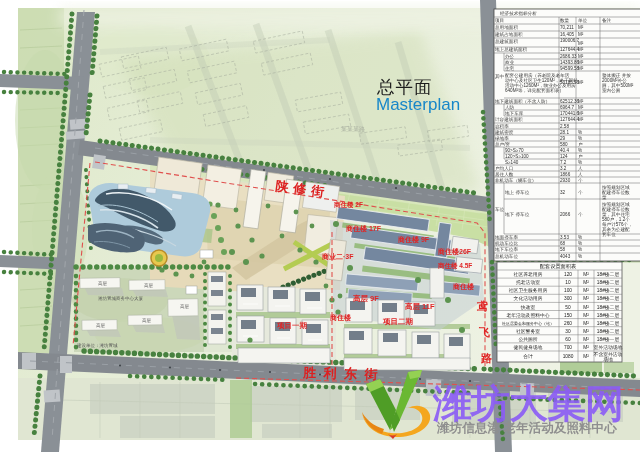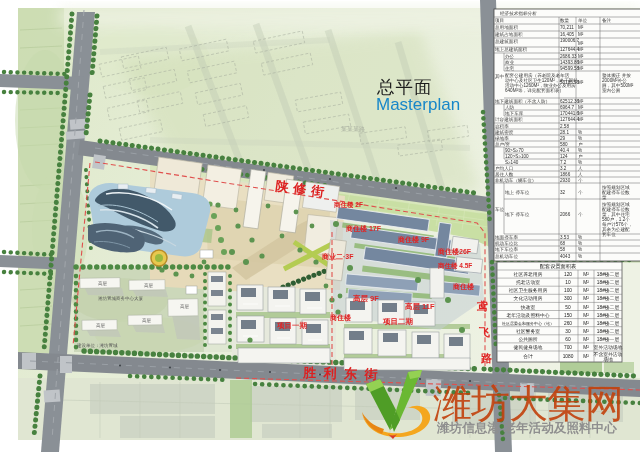--- a/index.html
+++ b/index.html
@@ -688,14 +688,14 @@
 <path d="M6,18 L20,13 L36,44 L30,64 Z" fill="#4f9d26"></path>
 <path d="M6,18 L20,13 L24,20 L10,26 Z" fill="#94d153"></path>
 <path d="M48,6 L62,4 L38,58 L30,64 Z" fill="#6ab833"></path>
 <path d="M48,6 L62,4 L60,11 L50,13 Z" fill="#94d153"></path>
 <path d="M2,46 C4,60 24,69 42,67 C56,65 64,58 62,50 C60,44 54,41 48,42 C58,37 68,41 70,49 C72,60 58,70 40,71 C20,72 4,62 2,46 Z" fill="#f4a71f"></path>
 <path d="M2,46 C6,54 14,60 24,63 L22,68 C12,64 4,56 2,46 Z" fill="#e88714"></path>
 <path d="M31,56 L36,45 L40,54 L34,66 Z" fill="#4f9d26"></path>
 <path d="M28,68 C31,70 34,70 37,68 L33,73 Z" fill="#d93a2b"></path>
 </svg>
 
-<div style="position:absolute;left:433px;top:377px;font-size:39px;font-weight:normal;color:#c2410c;letter-spacing:-1px;opacity:0.9;white-space:nowrap">潍坊大集网</div>
+<div style="position:absolute;left:433px;top:377px;font-size:39px;font-weight:bold;color:#8b5cf6;letter-spacing:-1px;opacity:0.9;white-space:nowrap">潍坊大集网</div>
 <div style="position:absolute;left:437px;top:420px;font-size:12.6px;font-weight:bold;color:#8f8f8f;letter-spacing:0px;white-space:nowrap">潍坊信息港 老年活动及照料中心</div>
 
 </body></html>

